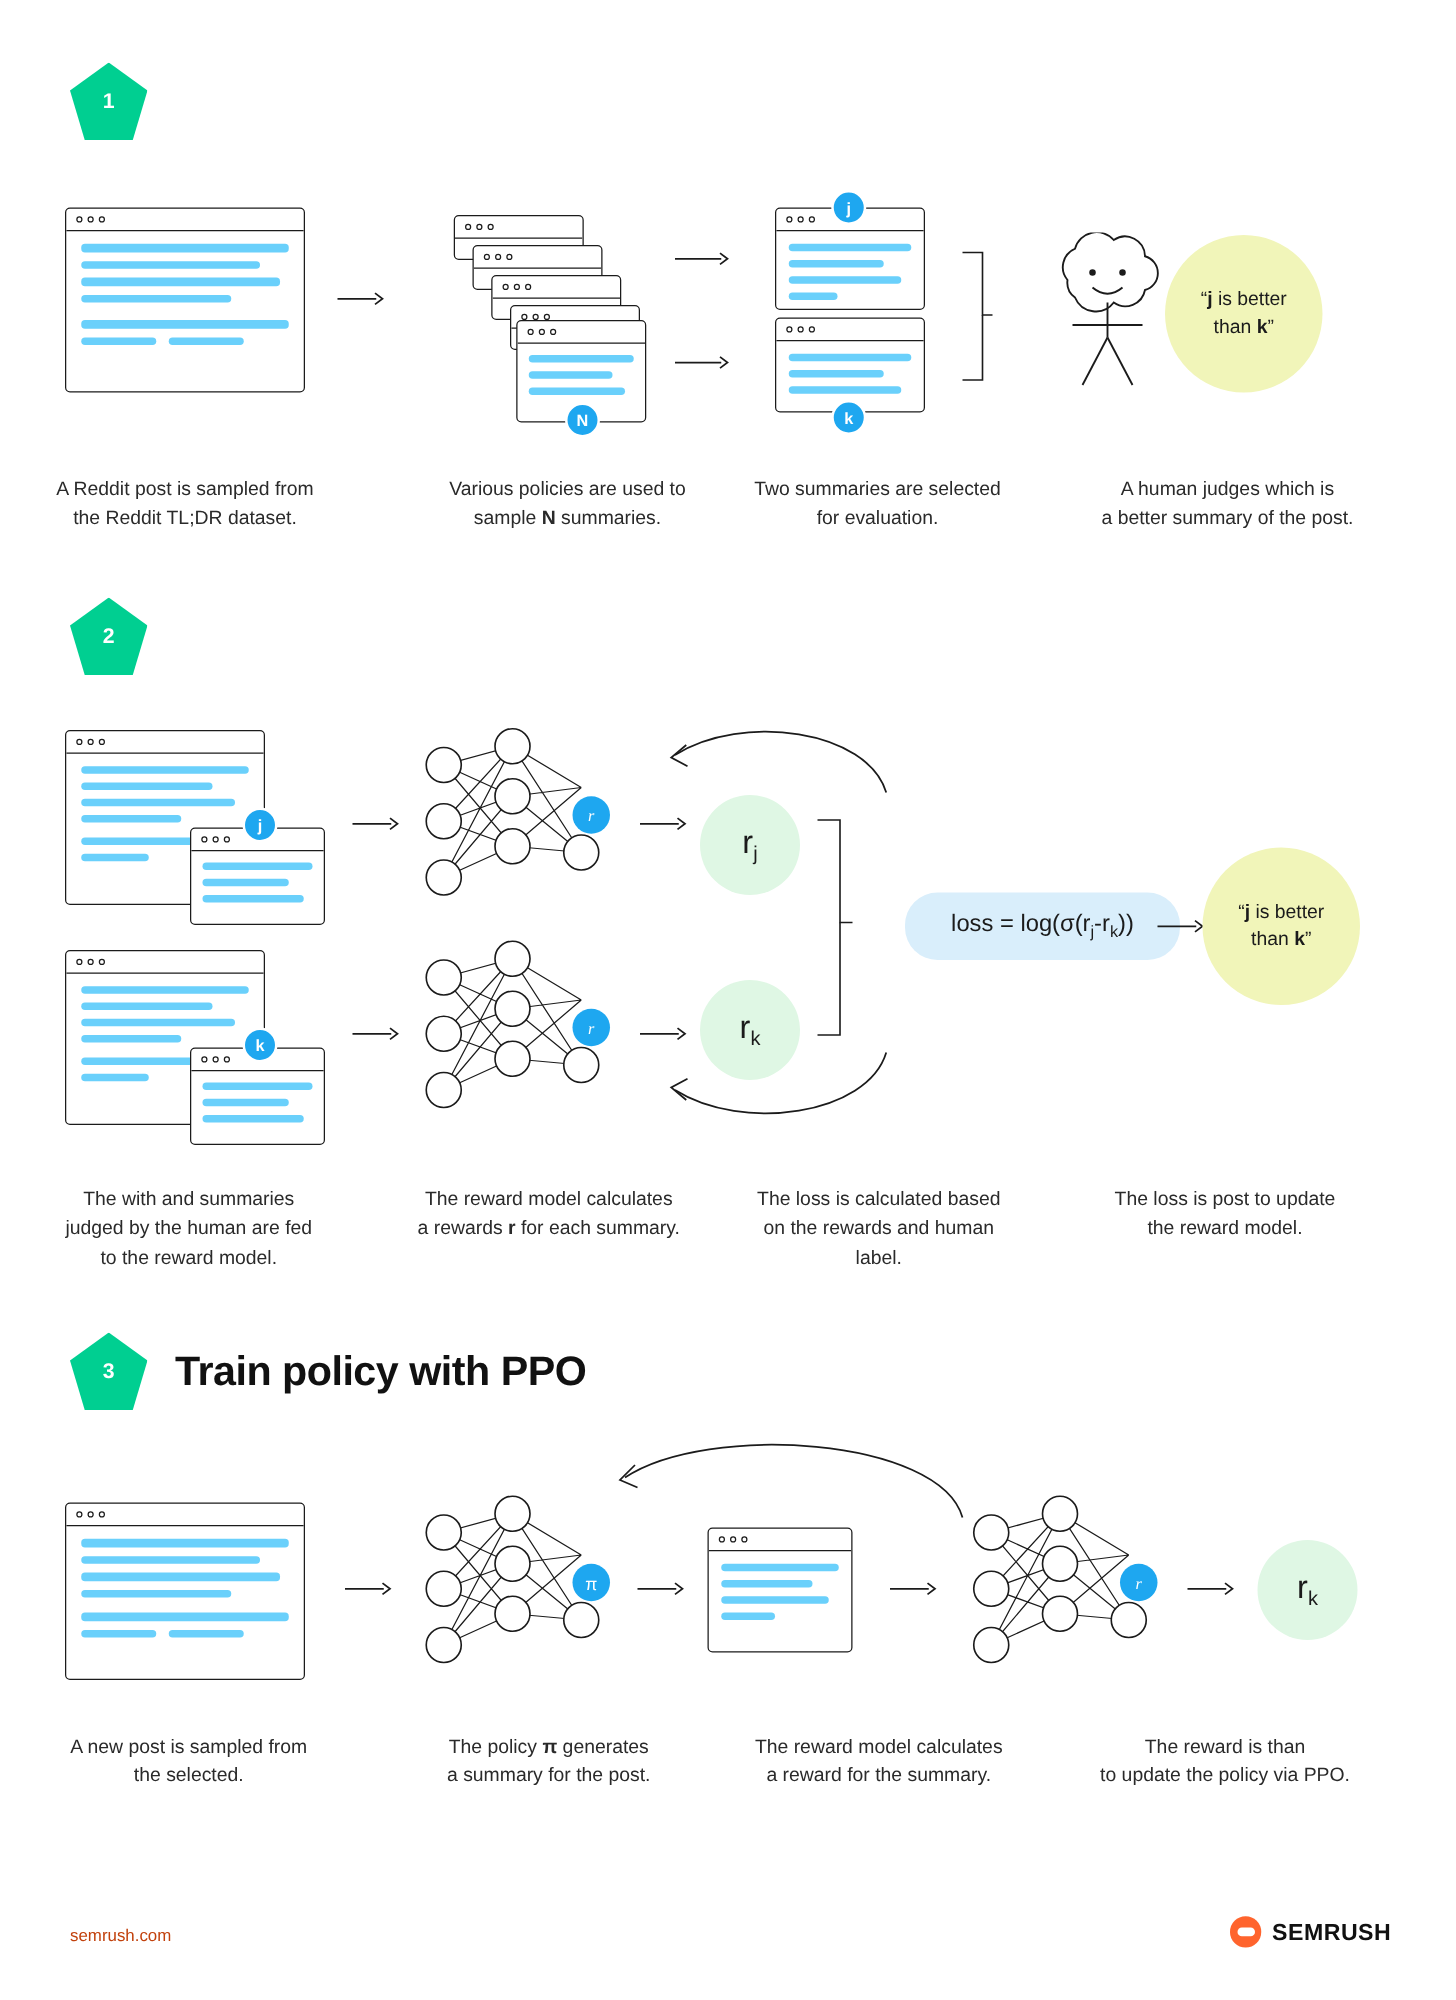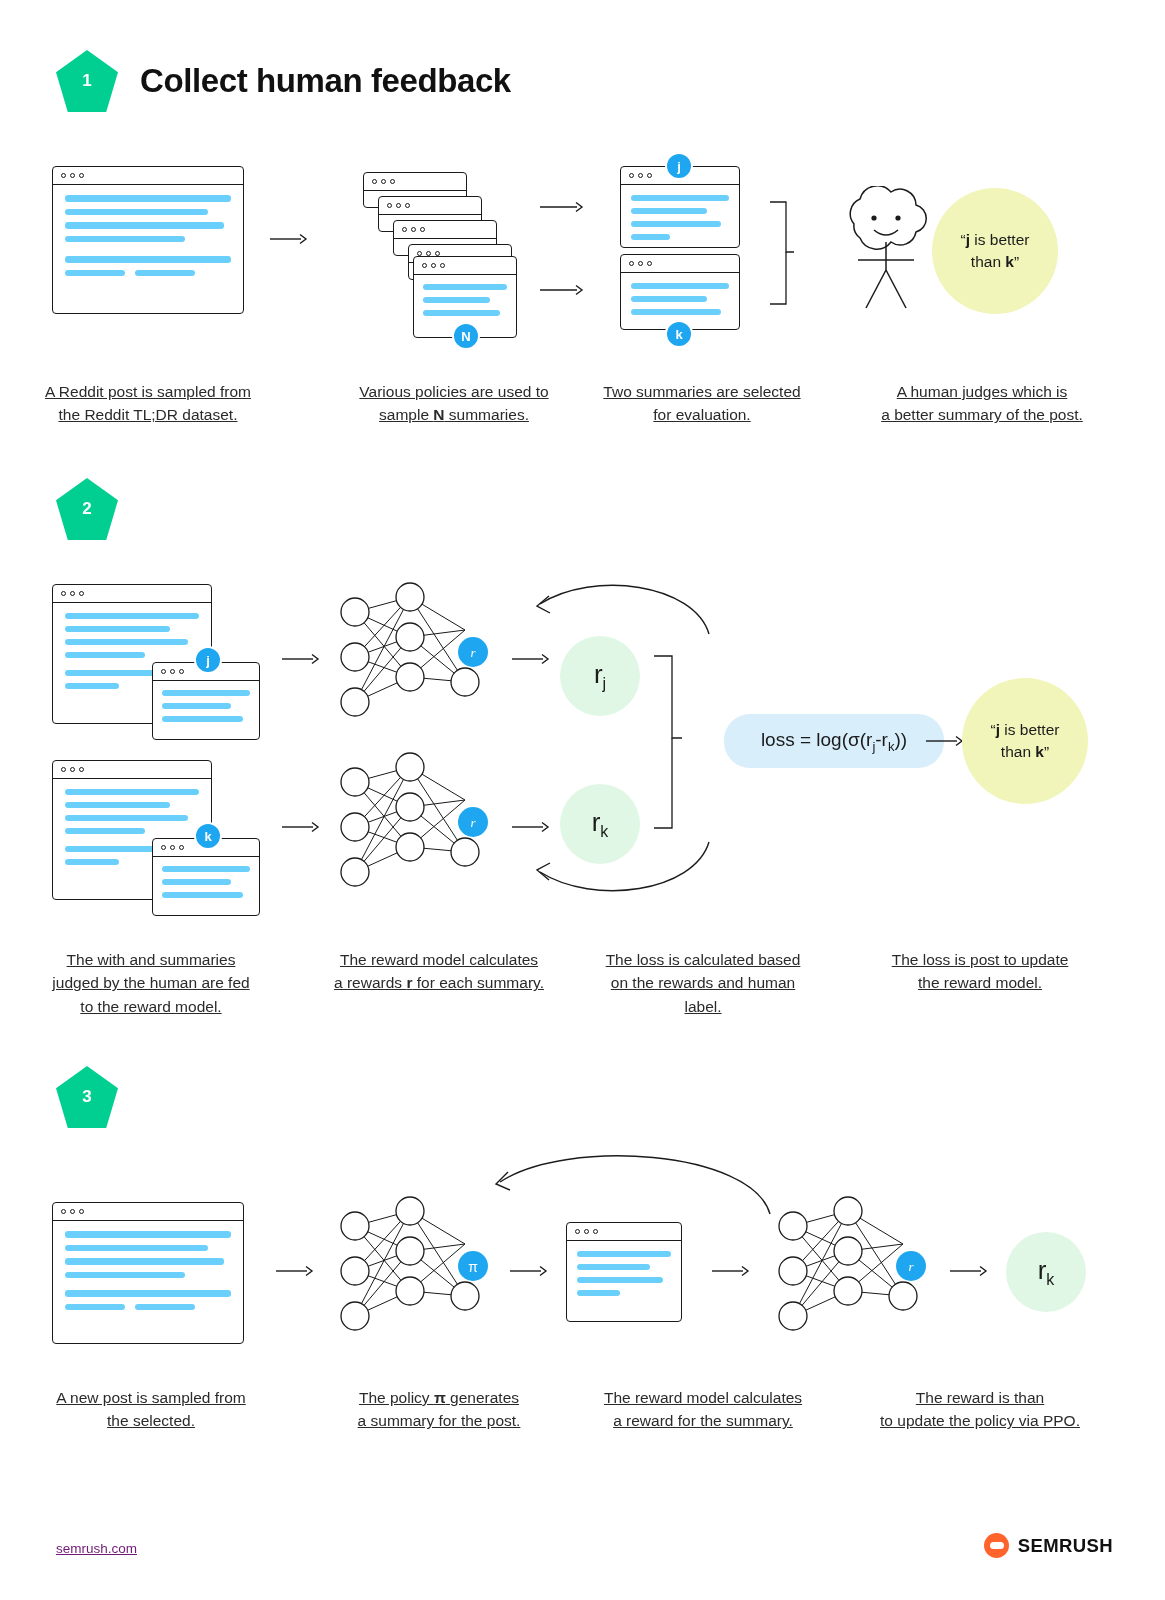--- a/index.html
+++ b/index.html
@@ -36,21 +36,20 @@
     color:#111; white-space:nowrap;
   }
 
   
   .cap {
     position:absolute;
     text-align:center;
     font-size:15.5px;
     line-height:1.5;
     color:#2a2a2a;
-    text-decoration:underline;
   }
   .cap b { font-weight:700; }
 
   
   .card {
     position:absolute;
     background:#fff;
     border:1.6px solid #1b1b1b;
     border-radius:4px;
     overflow:hidden;
@@ -112,21 +111,21 @@
     background:#d9eefb;
     border-radius:26px;
     display:flex; align-items:center; justify-content:center;
     font-size:19px; color:#1b1b1b;
   }
   .pill sub { font-size:13px; }
 
   
   .footer-url {
     position:absolute; left:56px; top:1541px;
-    font-size:13.5px; color:#701a75;text-decoration:underline;
+    font-size:13.5px; color:#c2410c;
   }
   .brand {
     position:absolute; right:52px; top:1533px;
     display:flex; align-items:center; gap:9px;
   }
   .brand .logo { width:25px; height:25px; position:relative; }
   .brand .logo .o {
     position:absolute; inset:0; border-radius:50%;
     background:#ff642d;
   }
@@ -141,21 +140,20 @@
 </style>
 </head>
 <body>
 
 <div class="section" style="top:50px;">
   <div class="sec-head">
     <div class="star">
       <div class="shape"></div>
       <div class="num">1</div>
     </div>
-    <div class="sec-title">Collect human feedback</div>
   </div>
 </div>
 
 <div class="card" style="left:52px; top:166px; width:192px; height:148px;">
   <div class="bar">
     <i></i>
       <i></i>
       <i></i>
   </div>
   <div class="body">
@@ -495,20 +493,21 @@
 <div class="cap" style="left:858px; top:948px; width:244px;">
   <span>The loss is post to update</span><br><span>the reward model.</span>
 </div>
 
 <div class="section" style="top:1066px;">
   <div class="sec-head">
     <div class="star">
       <div class="shape"></div>
       <div class="num">3</div>
     </div>
+    <div class="sec-title">Train policy with PPO</div>
   </div>
 </div>
 
 <div class="card" style="left:52px; top:1202px; width:192px; height:142px;">
   <div class="bar">
       <i></i>
       <i></i>
       <i></i>
     </div>
   <div class="body">

